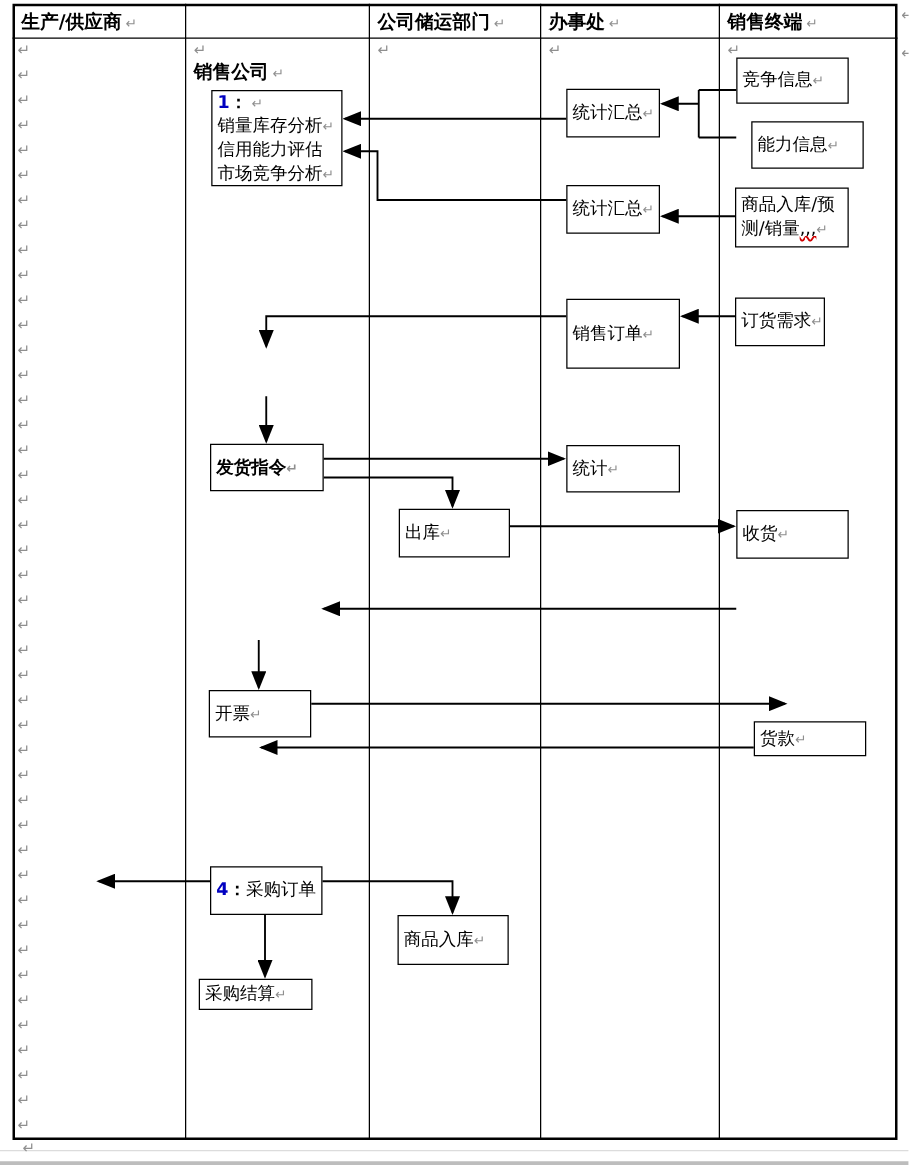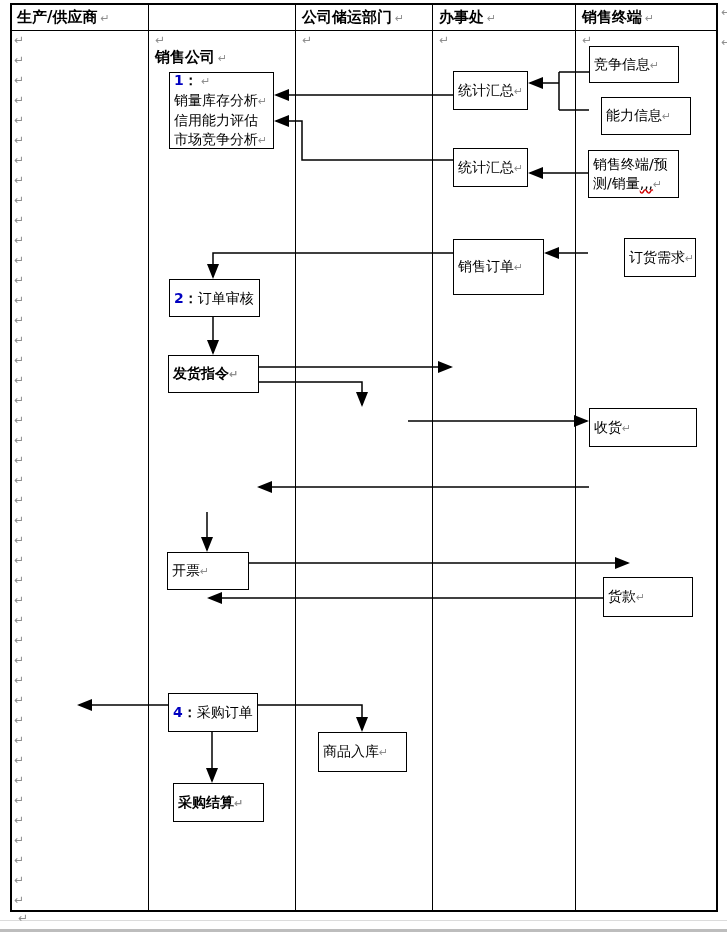--- a/index.html
+++ b/index.html
@@ -52,64 +52,67 @@
 <div class="vline" style="left: 148px; top: 3px; height: 909px;"></div>
     <div class="vline" style="left: 295px; top: 3px; height: 909px;"></div>
     <div class="vline" style="left: 432px; top: 3px; height: 909px;"></div>
     <div class="vline" style="left: 575px; top: 3px; height: 909px;"></div>
     <div class="node" style="left: 169px; top: 72px; width: 105px; height: 77px;">
       <div><span class="num">1</span><span class="bold">：</span><span class="pm"> ↵</span></div>
       <div><span>销量库存分析</span><span class="pm">↵</span></div>
       <div><span>信用能力评估</span></div>
       <div><span>市场竞争分析</span><span class="pm">↵</span></div>
     </div>
-    <div class="node" style="left: 169px; top: 279px; width: 91px; height: 38px;">
-      <div><span class="num">2</span><span class="bold">：</span><span>订单审核</span></div>
-    </div>
     <div class="node" style="left: 168px; top: 355px; width: 91px; height: 38px; font-weight: bold;">
       <div><span>发货指令</span><span class="pm">↵</span></div>
     </div>
     <div class="node" style="left: 167px; top: 552px; width: 82px; height: 38px;">
       <div><span>开票</span><span class="pm">↵</span></div>
     </div>
     <div class="node" style="left: 168px; top: 693px; width: 90px; height: 39px;">
       <div><span class="num">4</span><span class="bold">：</span><span>采购订单</span></div>
     </div>
-    <div class="node" style="left: 173px; top: 783px; width: 91px; height: 39px; font-weight: bold;">
+    <div class="node" style="left: 159px; top: 783px; width: 91px; height: 25px;">
       <div><span>采购结算</span><span class="pm">↵</span></div>
+    </div>
+    <div class="node" style="left: 319px; top: 407px; width: 89px; height: 39px;">
+      <div><span>出库</span><span class="pm">↵</span></div>
     </div>
     <div class="node" style="left: 318px; top: 732px; width: 89px; height: 40px;">
       <div><span>商品入库</span><span class="pm">↵</span></div>
     </div>
     <div class="node" style="left: 453px; top: 71px; width: 75px; height: 39px;">
       <div><span>统计汇总</span><span class="pm">↵</span></div>
     </div>
     <div class="node" style="left: 453px; top: 148px; width: 75px; height: 39px;">
       <div><span>统计汇总</span><span class="pm">↵</span></div>
     </div>
     <div class="node" style="left: 453px; top: 239px; width: 91px; height: 56px;">
       <div><span>销售订单</span><span class="pm">↵</span></div>
     </div>
+    <div class="node" style="left: 453px; top: 356px; width: 91px; height: 38px;">
+      <div><span>统计</span><span class="pm">↵</span></div>
+    </div>
     <div class="node" style="left: 589px; top: 46px; width: 90px; height: 37px;">
       <div><span>竞争信息</span><span class="pm">↵</span></div>
     </div>
     <div class="node" style="left: 589px; top: 97px; width: 90px; height: 38px; margin-left: 12px;">
       <div><span>能力信息</span><span class="pm">↵</span></div>
     </div>
     <div class="node" style="left: 588px; top: 150px; width: 91px; height: 48px;">
-      <div><span>销售终端/预</span></div>
+      <div><span>商品入库/预</span></div>
       <div><span>测/销量</span><span class="squig">,,,</span><span class="pm">↵</span></div>
     </div>
-    <div class="node" style="left: 588px; top: 238px; width: 72px; height: 39px; margin-left: 36px;">
+    <div class="node" style="left: 588px; top: 238px; width: 72px; height: 39px;">
       <div><span>订货需求</span><span class="pm">↵</span></div>
     </div>
-    <div class="node" style="left: 589px; top: 408px; width: 108px; height: 39px;">
+    <div class="node" style="left: 589px; top: 408px; width: 90px; height: 39px;">
       <div><span>收货</span><span class="pm">↵</span></div>
     </div>
-    <div class="node" style="left: 603px; top: 577px; width: 90px; height: 40px;">
+    <div class="node" style="left: 603px; top: 577px; width: 90px; height: 28px;">
       <div><span>货款</span><span class="pm">↵</span></div>
     </div>
     <span class="pmark" style="left: 14px; top: 34px;">↵</span>
     <span class="pmark" style="left: 14px; top: 54px;">↵</span>
     <span class="pmark" style="left: 14px; top: 74px;">↵</span>
     <span class="pmark" style="left: 14px; top: 94px;">↵</span>
     <span class="pmark" style="left: 14px; top: 114px;">↵</span>
     <span class="pmark" style="left: 14px; top: 134px;">↵</span>
     <span class="pmark" style="left: 14px; top: 154px;">↵</span>
     <span class="pmark" style="left: 14px; top: 174px;">↵</span>

